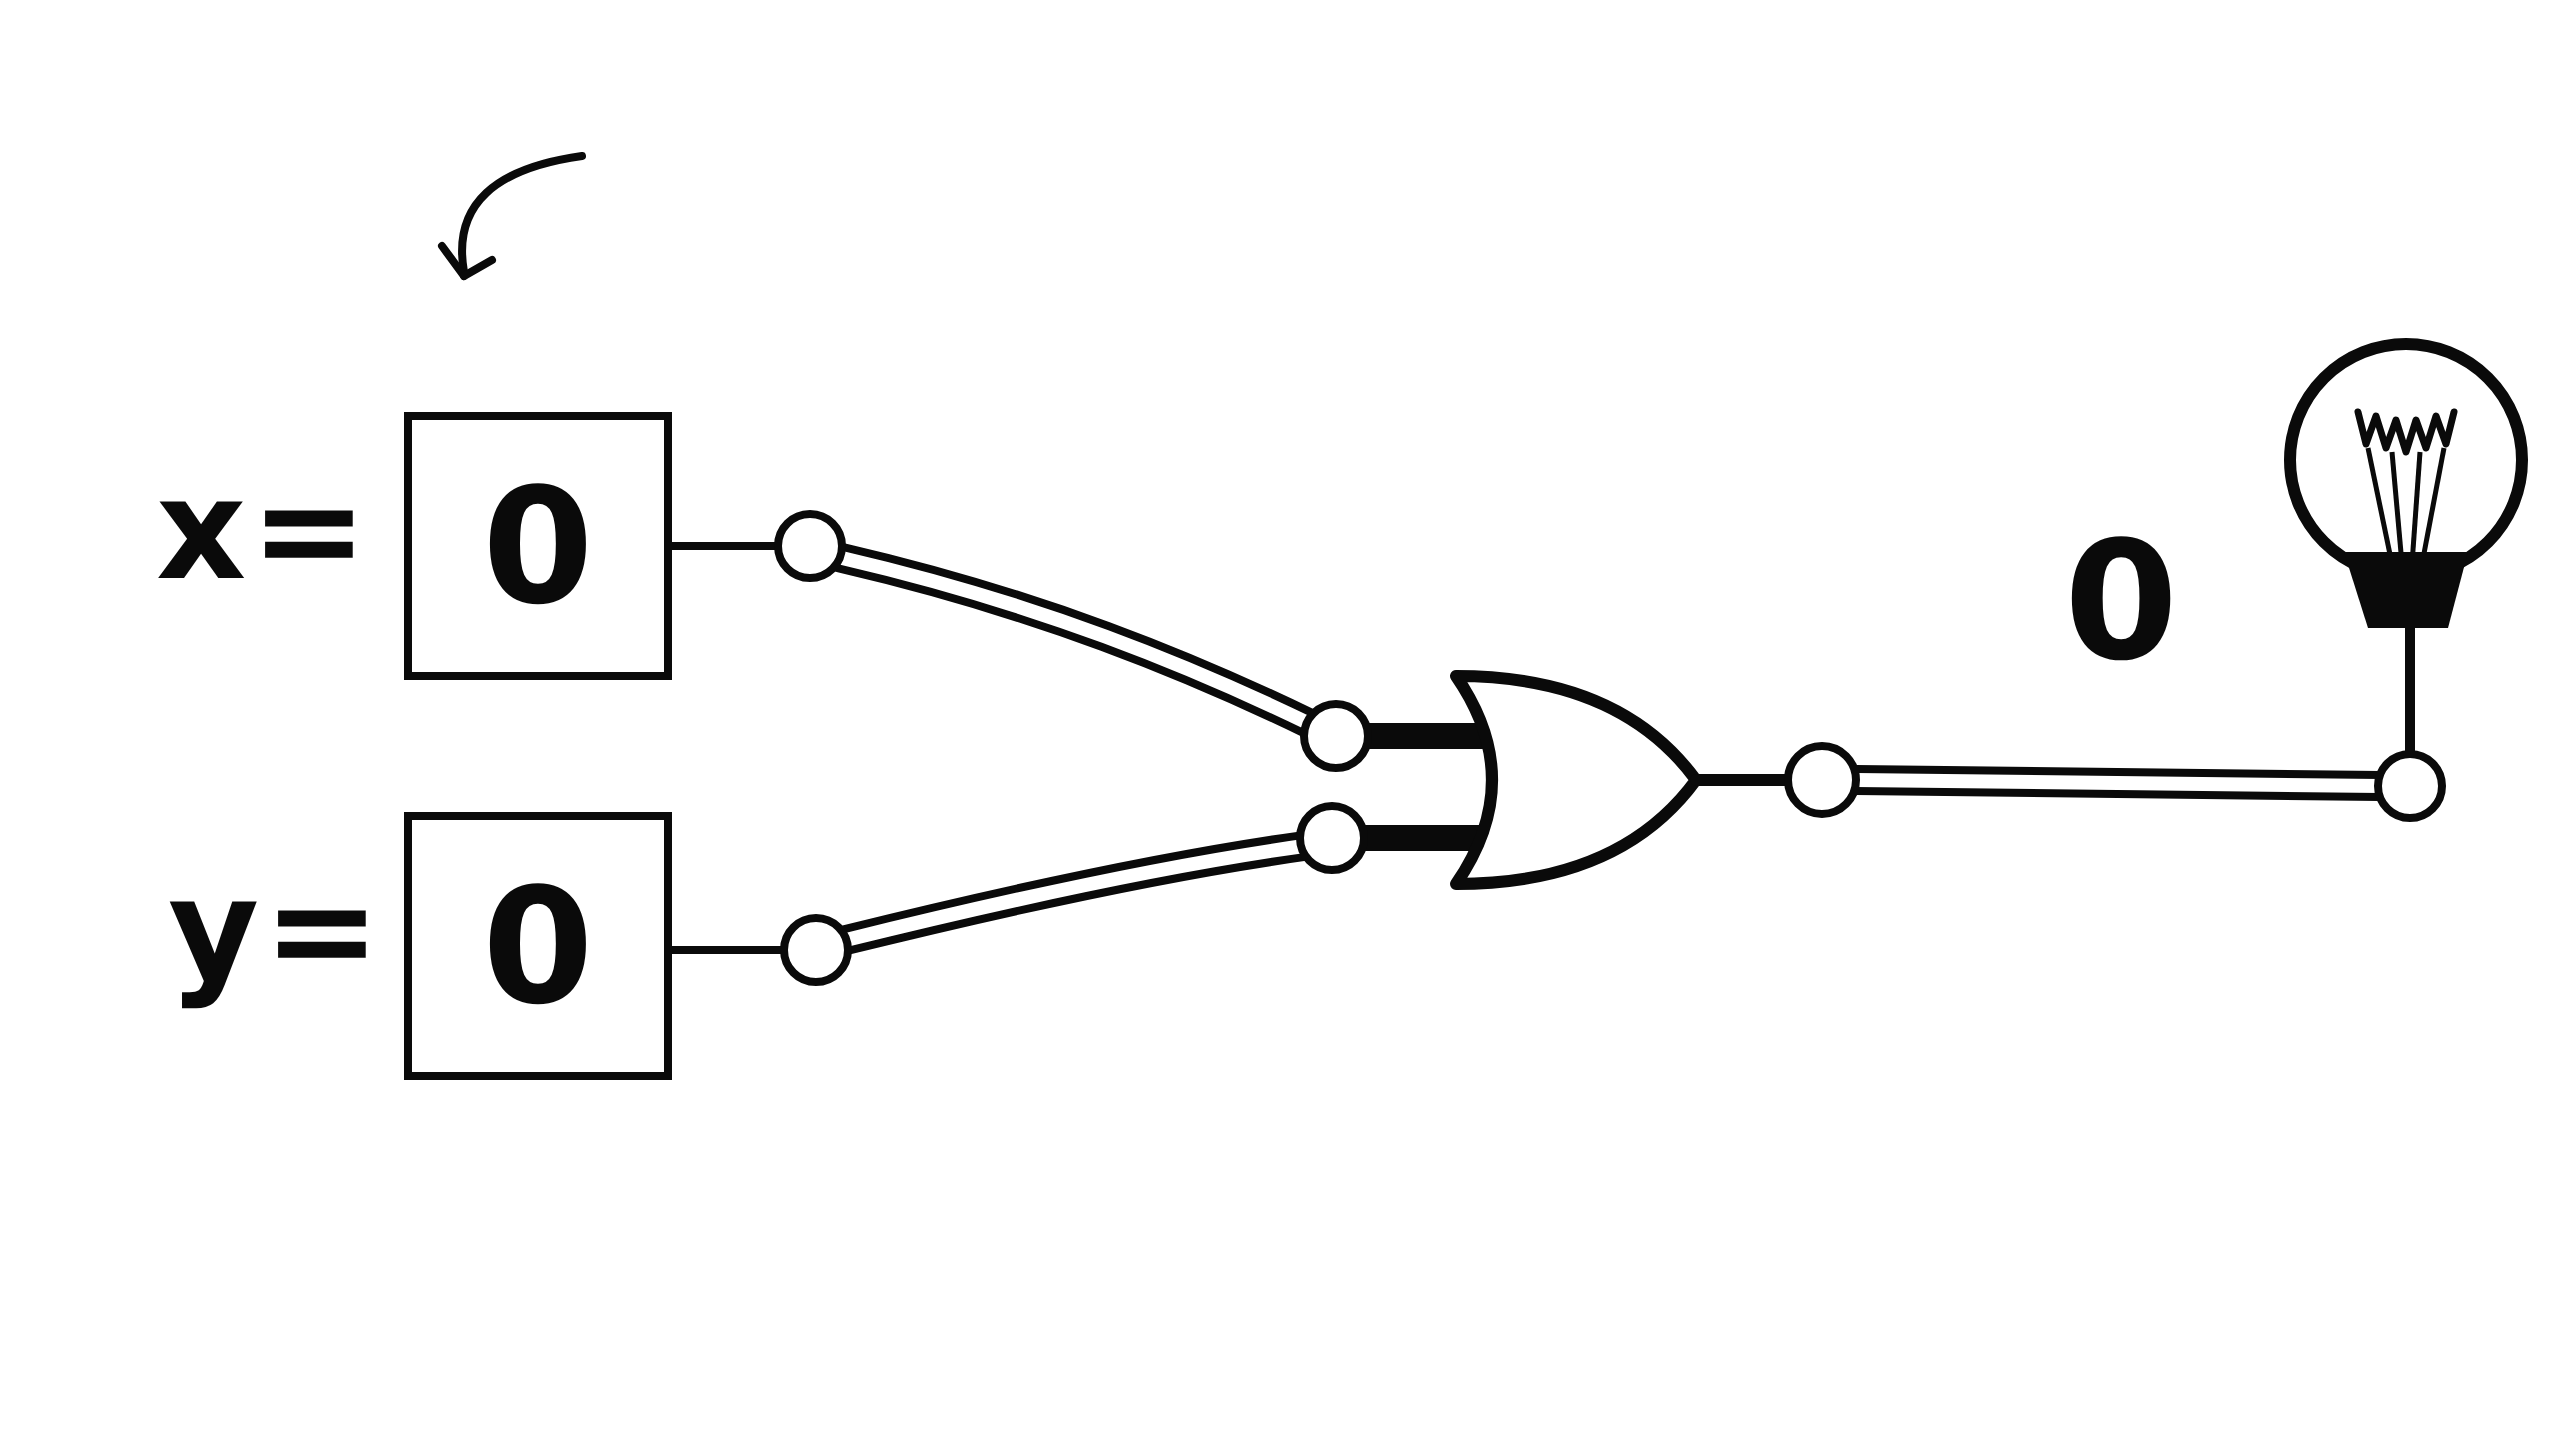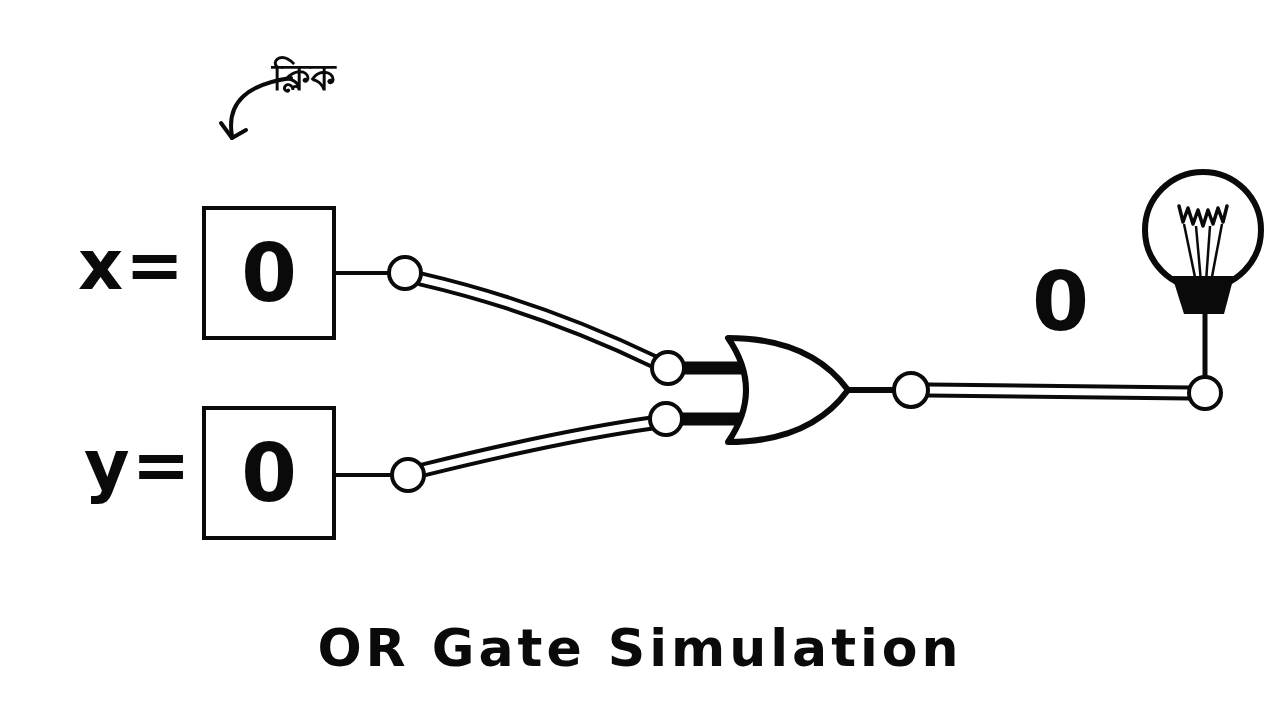--- a/index.html
+++ b/index.html
@@ -145,28 +145,26 @@
       <g stroke="#0a0a0a" stroke-width="2.5">
         <line x1="1184" y1="224" x2="1196" y2="282"></line>
         <line x1="1196" y1="226" x2="1201" y2="282"></line>
         <line x1="1210" y1="226" x2="1206" y2="282"></line>
         <line x1="1222" y1="224" x2="1211" y2="282"></line>
       </g>
       <path d="M 1172 276 L 1234 276 L 1224 314 L 1184 314 Z" fill="#0a0a0a"></path>
     </g>
   </svg>
 
-  <div class="txt click-hint">ক্লিক</div>
 
   <div class="txt x-label">x=</div>
   <div class="input-box x-box">
     <span>0</span>
   </div>
 
   <div class="txt y-label">y=</div>
   <div class="input-box y-box">
     <span>0</span>
   </div>
 
   <div class="txt output-value">0</div>
 
-  <div class="txt title">OR Gate Simulation</div>
 </div>
 
 </body></html>

